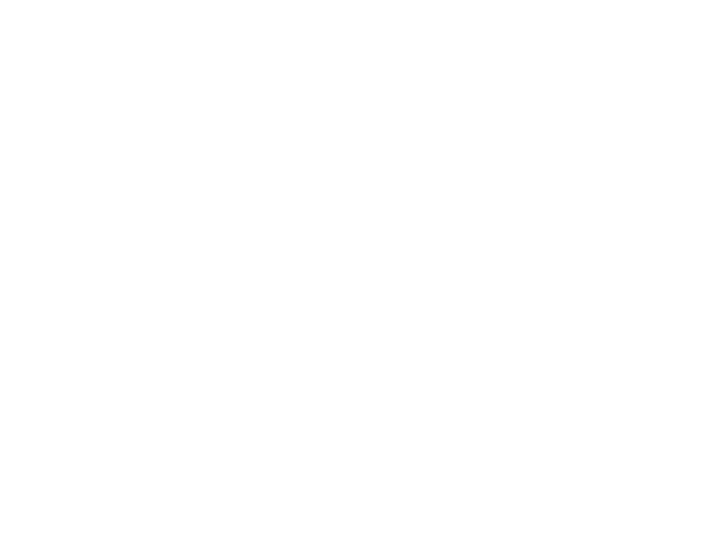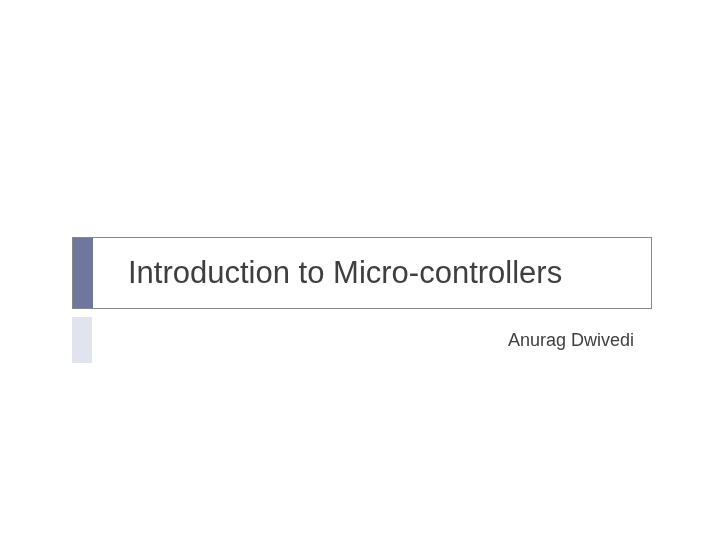--- a/index.html
+++ b/index.html
@@ -66,25 +66,13 @@
     }
     .author-text {
       font-size: 18px;
       color: #3f3f3f;
     }
   </style>
 </head>
 <body>
 
 <div class="slide">
-  <div class="title-block">
-    <div class="title-accent"></div>
-    <div class="title-content">
-      <span class="title-text">Introduction to Micro-controllers</span>
-    </div>
-  </div>
-  <div class="author-block">
-    <div class="author-accent"></div>
-    <div class="author-content">
-      <span class="author-text">Anurag Dwivedi</span>
-    </div>
-  </div>
 </div>
 
 </body></html>

